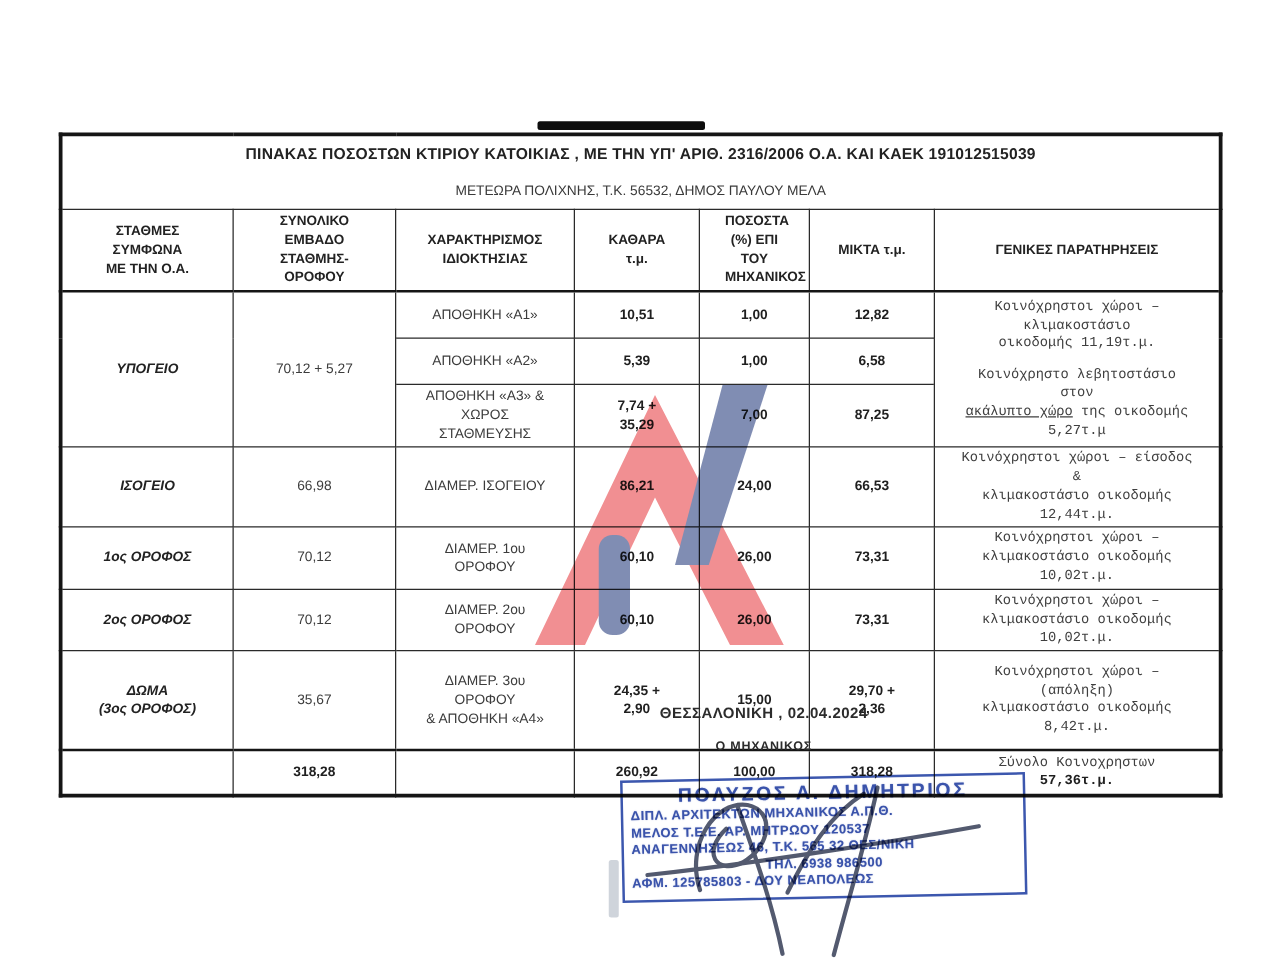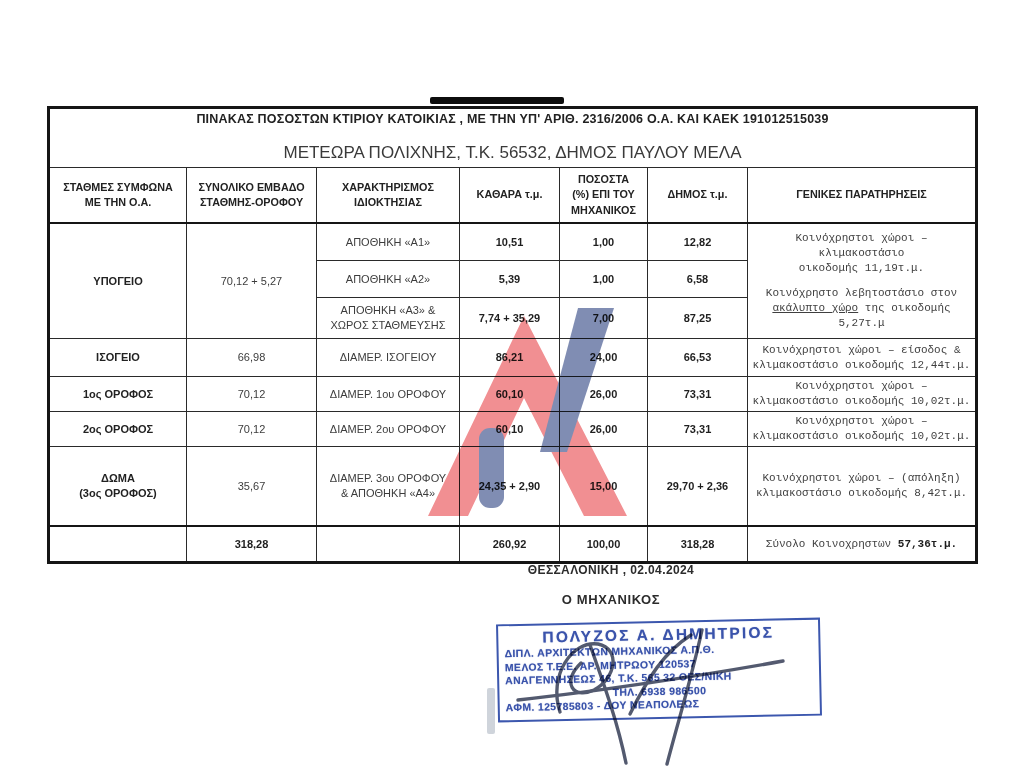--- a/index.html
+++ b/index.html
@@ -14,29 +14,29 @@
 
   
   table.doc{
     position:absolute;left:47px;top:106px;width:928px;
     border-collapse:collapse;table-layout:fixed;
     border:3px solid #151515;
   }
   table.doc td{
     border:1.6px solid #2a2a2a;
     text-align:center;vertical-align:middle;
-    padding:2px 4px;font-size:11px;line-height:1.35;
+    padding:2px 20px;font-size:11px;line-height:1.35;
     overflow:hidden;
   }
   td.titlecell{border-bottom:2.6px solid #151515;height:54px;}
   .title-l1{display:block;font-weight:bold;font-size:12.5px;letter-spacing:.2px;color:#222;}
-  .title-l2{display:block;font-size:17px;color:#3a3a3a;margin-top:14px;}
+  .title-l2{display:block;font-size:11px;color:#3a3a3a;margin-top:14px;}
   tr.hdr td{font-weight:bold;font-size:10.8px;color:#222;border-bottom:2.6px solid #151515;height:50px;line-height:1.4;}
   .ln{display:block;}
-  .lvl{font-weight:bold;color:#222;}
+  .lvl{font-weight:bold;color:#222;font-style:italic;}
   .area{color:#3c3c3c;}
   .own{font-size:10.6px;color:#3c3c3c;margin-top:21px;}
   .num{font-weight:bold;color:#1f1f1f;}
   .rem{font-size:10.4px;color:#3f3f3f;line-height:1.5;font-family:Liberation Mono, monospace;}
   .rem .u{text-decoration:underline;}
   .rem-gap{display:block;height:10px;}
   tr.tot td{border-top:2.6px solid #151515;height:30px;}
   tr.tot .rem b{color:#1f1f1f;}
   .r-a1 td,.r-a2 td{height:32px;}
   .r-a3 td{height:36px;}
@@ -55,21 +55,21 @@
     text-shadow:0 0 1px rgba(58,83,171,.55);
   }
   .stamp .s1{font-size:15.5px;font-weight:bold;letter-spacing:2.2px;white-space:nowrap;text-align:center;}
   .stamp .s{font-size:10.4px;font-weight:bold;letter-spacing:.4px;line-height:1.3;white-space:nowrap;}
   .smudge{position:absolute;left:487px;top:688px;width:8px;height:46px;background:#a8b0bd;opacity:.55;border-radius:2px;}
 
   .footer-date,.footer-eng{
     position:absolute;left:456px;width:310px;text-align:center;font-weight:bold;color:#2c2c2c;
   }
   .footer-date{top:563px;font-size:12px;letter-spacing:.4px;}
-  .footer-eng{top:592px;font-size:13px;letter-spacing:.6px;}
+  .footer-eng{top:592px;font-size:10px;letter-spacing:.6px;}
 </style>
 </head>
 <body>
 
 <div class="artifact"></div>
 
 <table class="doc">
   <colgroup>
     <col style="width:138px">
       <col style="width:130px">
@@ -100,21 +100,21 @@
     <td>
       <span class="ln">ΧΑΡΑΚΤΗΡΙΣΜΟΣ</span>
       <span class="ln">ΙΔΙΟΚΤΗΣΙΑΣ</span>
     </td>
     <td>ΚΑΘΑΡΑ τ.μ.</td>
     <td>
       <span class="ln">ΠΟΣΟΣΤΑ</span>
       <span class="ln">(%) ΕΠΙ ΤΟΥ</span>
       <span class="ln">ΜΗΧΑΝΙΚΟΣ</span>
     </td>
-    <td>ΔΗΜΟΣ τ.μ.</td>
+    <td>ΜΙΚΤΑ τ.μ.</td>
     <td>ΓΕΝΙΚΕΣ ΠΑΡΑΤΗΡΗΣΕΙΣ</td>
   </tr>
 
   <tr class="r-a1">
     <td rowspan="3" class="lvl">ΥΠΟΓΕΙΟ</td>
     <td rowspan="3" class="area">70,12 + 5,27</td>
     <td class="own">ΑΠΟΘΗΚΗ «Α1»</td>
     <td class="num">10,51</td>
     <td class="num">1,00</td>
     <td class="num">12,82</td>

